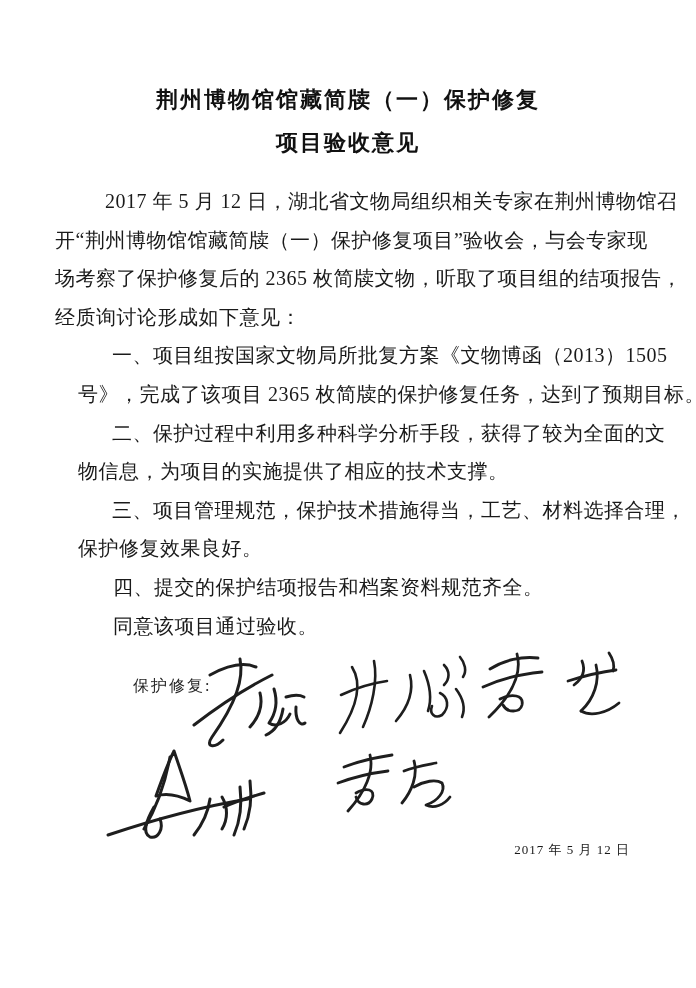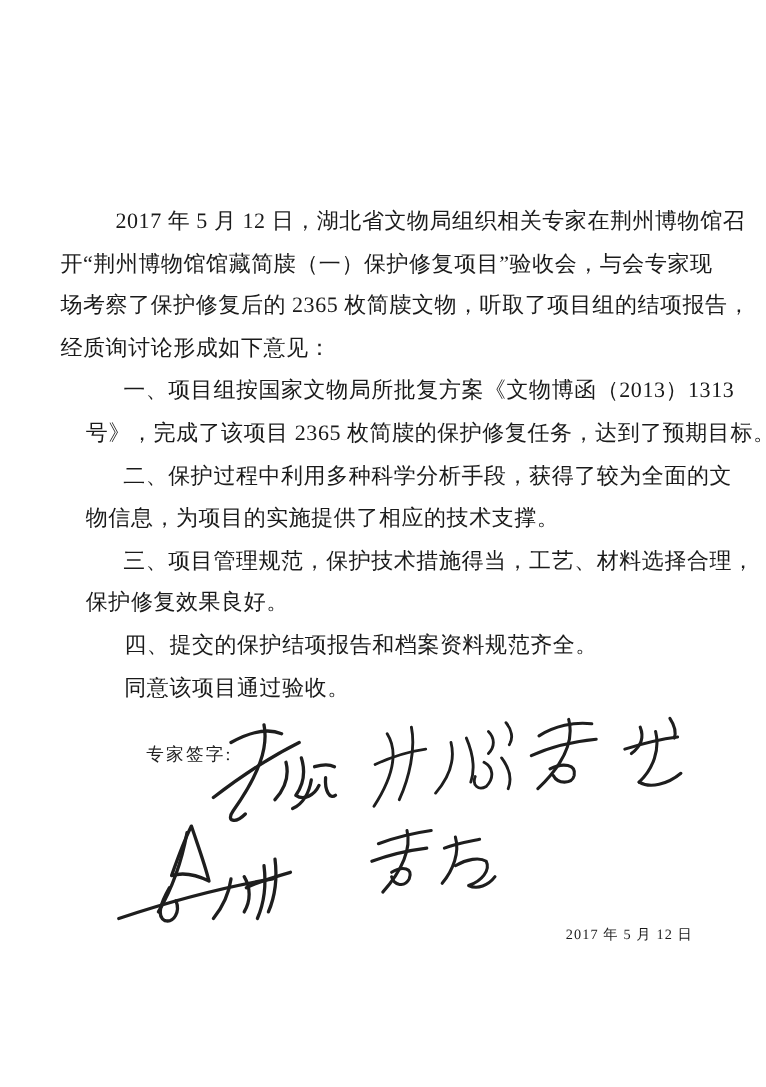--- a/index.html
+++ b/index.html
@@ -56,37 +56,41 @@
     font-size:13px;
     letter-spacing:1px;
     white-space:nowrap;
   }
 </style>
 </head>
 <body>
 
 <div class="page">
 
+  <div class="doc-title">
+    <div class="t-line">荆州博物馆馆藏简牍（一）保护修复</div>
+    <div class="t-line">项目验收意见</div>
+  </div>
 
   <div class="body-text">
     <div class="b-line p0">2017 年 5 月 12 日，湖北省文物局组织相关专家在荆州博物馆召</div>
     <div class="b-line p1">开“荆州博物馆馆藏简牍（一）保护修复项目”验收会，与会专家现</div>
     <div class="b-line p1">场考察了保护修复后的 2365 枚简牍文物，听取了项目组的结项报告，</div>
     <div class="b-line p1">经质询讨论形成如下意见：</div>
-    <div class="b-line p2">一、项目组按国家文物局所批复方案《文物博函（2013）1313</div>
+    <div class="b-line p2">一、项目组按国家文物局所批复方案《文物博函（2013）1505</div>
     <div class="b-line p3">号》，完成了该项目 2365 枚简牍的保护修复任务，达到了预期目标。</div>
     <div class="b-line p2">二、保护过程中利用多种科学分析手段，获得了较为全面的文</div>
     <div class="b-line p3">物信息，为项目的实施提供了相应的技术支撑。</div>
     <div class="b-line p2">三、项目管理规范，保护技术措施得当，工艺、材料选择合理，</div>
     <div class="b-line p3">保护修复效果良好。</div>
     <div class="b-line p4">四、提交的保护结项报告和档案资料规范齐全。</div>
     <div class="b-line p4">同意该项目通过验收。</div>
   </div>
 
-  <div class="sign-label">专家签字:</div>
+  <div class="sign-label">保护修复:</div>
 
   <svg class="signatures" width="560" height="205" viewBox="0 0 560 205" xmlns="http://www.w3.org/2000/svg">
 
     <g stroke-width="3">
       <path d="M120,30 C138,20 154,17 166,22"></path>
       <path d="M150,14 C154,34 146,58 122,92 C115,102 124,104 133,95"></path>
       <path d="M104,80 C130,60 158,42 182,30"></path>
       <path d="M170,48 C173,60 169,72 160,82"></path>
       <path d="M184,44 C188,57 186,68 179,78 C186,83 196,78 200,69"></path>
       <path d="M196,52 C203,50 210,50 214,52"></path>

